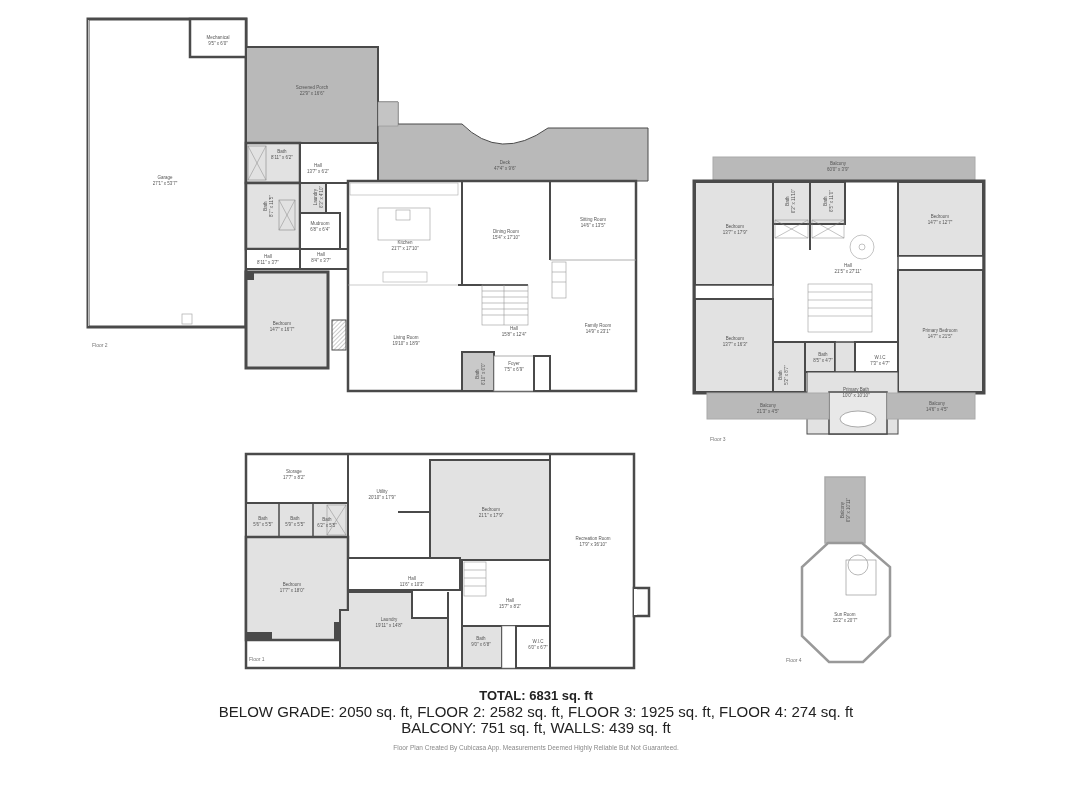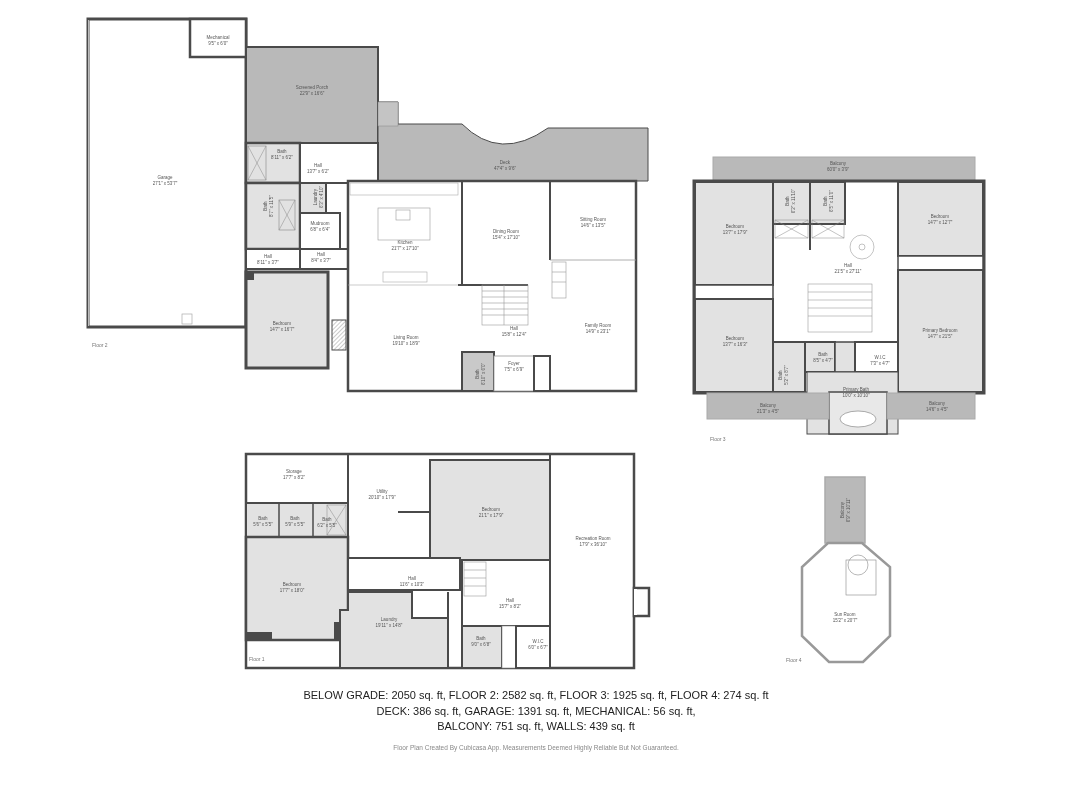--- a/index.html
+++ b/index.html
@@ -2,21 +2,21 @@
 <html><head>
 <meta charset="utf-8">
 <style>
   html, body { margin:0; padding:0; background:#ffffff; }
   body { width:1072px; height:804px; position:relative; overflow:hidden; font-family:"Liberation Sans", sans-serif; color:#4a4a4a; }
   .plan { position:absolute; left:0; top:0; width:1072px; height:690px; }
   .room-label { position:absolute; text-align:center; font-size:4.5px; line-height:5.5px; color:#555; transform:translate(-50%,-50%); white-space:nowrap; pointer-events:none; }
   .room-label.v { transform:translate(-50%,-50%) rotate(-90deg); }
   .summary { position:absolute; left:0; top:688px; width:1072px; text-align:center; color:#222; }
   .summary .total { font-weight:bold; font-size:13px; line-height:16px; }
-  .summary .line { font-size:11px; line-height:15.5px; }
+  .summary .line { font-size:15px; line-height:15.5px; }
   .summary .credit { font-size:6.5px; color:#888; margin-top:9px; }
 </style>
 </head>
 <body>
 
 <svg class="plan" width="1072" height="690" viewBox="0 0 1072 690" xmlns="http://www.w3.org/2000/svg">
   <defs>
     <pattern id="hatch" width="3" height="3" patternUnits="userSpaceOnUse" patternTransform="rotate(45)">
       <line x1="0" y1="0" x2="0" y2="3" stroke="#666" stroke-width="0.7"></line>
     </pattern>
@@ -359,17 +359,17 @@
 <div class="room-label v" style="left:845px;top:510px;">
     <div>Balcony</div>
     <div>6'9" x 10'11"</div>
   </div>
 <div class="room-label" style="left:845px;top:617px;">
     <div>Sun Room</div>
     <div>15'2" x 20'7"</div>
   </div>
 
 <div class="summary">
+  <div class="total">TOTAL: 6831 sq. ft</div>
   <div class="line">BELOW GRADE: 2050 sq. ft, FLOOR 2: 2582 sq. ft, FLOOR 3: 1925 sq. ft, FLOOR 4: 274 sq. ft</div>
-  <div class="line">DECK: 386 sq. ft, GARAGE: 1391 sq. ft, MECHANICAL: 56 sq. ft,</div>
   <div class="line">BALCONY: 751 sq. ft, WALLS: 439 sq. ft</div>
   <div class="credit">Floor Plan Created By Cubicasa App. Measurements Deemed Highly Reliable But Not Guaranteed.</div>
 </div>
 
 </body></html>

